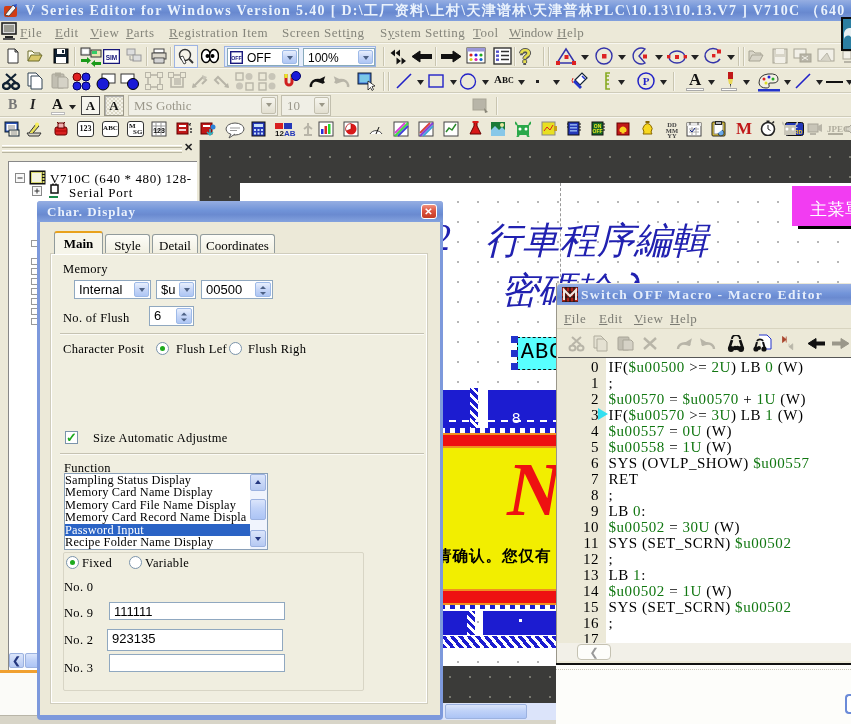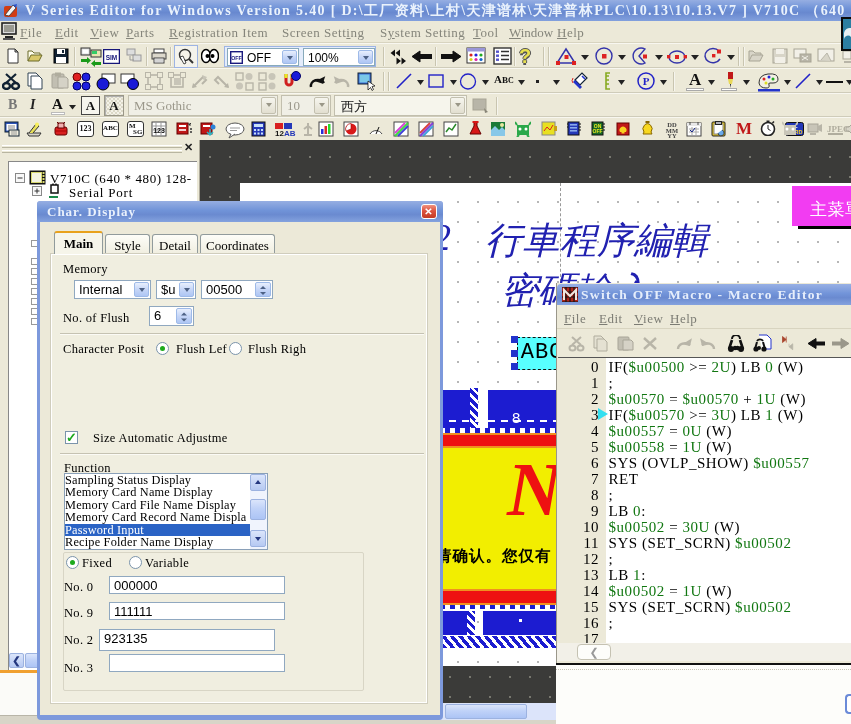--- a/index.html
+++ b/index.html
@@ -401,21 +401,20 @@
 <span class="a" style="left:30px;top:3px;font-size:14px;font-style:italic;font-weight:bold;color:#222">I</span>
 <span class="a" style="left:52px;top:2px;font-size:15px;font-weight:bold;color:#111">A</span>
     <div class="a" style="left:51px;top:18px;width:14px;height:3px;background:#fff;border:0.5px solid #bbb"></div>
 <svg class="a" style="left:69px;top:10px" width="8" height="6">
       <path d="M0 1 h7 l-3.5 4.5 z" fill="#222"></path>
     </svg>
 <div class="a" style="left:81px;top:2px;width:19px;height:19px;border:1.4px solid #444;background:#f6f5ee;color:#111;font-weight:bold;font-size:13px;text-align:center;line-height:17px">A</div>
 <div class="a" style="left:104px;top:1px;width:20px;height:21px;border:1px solid #9a97888;border:1px solid #9a9788;background:repeating-conic-gradient(#dcd9c8 0 25%,#f4f2e8 0 50%) 0 0/4px 4px;color:#111;font-weight:bold;font-size:13px;text-align:center;line-height:19px;box-shadow:inset 1px 1px 1px #aaa">A</div>
 <div class="a" style="left:128px;top:1px;width:150px;height:21px;background:#f0efe6;border:1px solid #c2bfae;color:#9a978a;font-size:13px;padding:2px 0 0 5px">MS Gothic<span class="arr garr"></span></div>
 <div class="a" style="left:281px;top:1px;width:50px;height:21px;background:#f0efe6;border:1px solid #c2bfae;color:#9a978a;font-size:13px;padding:2px 0 0 5px">10<span class="arr garr"></span></div>
-<div class="a" style="left:334px;top:1px;width:133px;height:21px;background:#f6f5ec;border:1px solid #c2bfae;color:#222;font-size:13px;padding:2px 0 0 6px">西方<span class="arr garr"></span></div>
 <svg class="a" style="left:472px;top:4px" width="18" height="16">
       <rect x="1" y="1" width="13" height="11" fill="#b8b5a8" stroke="#a8a595"></rect>
       <path d="M12 10 l4 4 l-3 1 z" fill="#888578"></path>
     </svg>
 <div class="sep" style="left:496px;top:3px;height:18px"></div>
 </div>
 <div class="a tbrow" id="tb4" style="top:117px;height:39px">
 <svg class="ico" style="left:4px;top:3px">
       <rect x="1" y="1" width="13" height="10" fill="#2a52b8" stroke="#123"></rect>
       <rect x="2.5" y="3" width="10" height="6.5" fill="#fff"></rect>
@@ -865,25 +864,24 @@
 <div class="sbbtn" style="left:0;top:56px;width:16px;height:17px"><svg width="14" height="15">
               <path d="M4 6 l3 4 l3-4 z" fill="#24377f"></path>
             </svg></div>
 </div></div>
 <div class="a" style="left:23px;top:351px;width:301px;height:139px;border:1px solid #d8d5c5;border-radius:2px"></div>
 <span class="radio on" style="left:26px;top:355px"></span>
       <span class="lbl" style="left:42px;top:355px">Fixed</span>
 <span class="radio" style="left:89px;top:355px"></span>
       <span class="lbl" style="left:105px;top:355px">Variable</span>
 <span class="lbl" style="left:24px;top:379px">No. 0</span>
-      <div class="edit" style="left:69px;top:374.5px;width:176px;height:18px">000000</div>
 <span class="lbl" style="left:24px;top:405px">No. 9</span>
       <div class="edit" style="left:69px;top:401px;width:176px;height:18px">111111</div>
 <span class="lbl" style="left:24px;top:432px">No. 2</span>
-      <div class="edit" style="left:59px;top:428px;width:176px;height:22px">923135</div>
+      <div class="edit" style="left:67px;top:428px;width:176px;height:22px">923135</div>
 <span class="lbl" style="left:24px;top:460px">No. 3</span>
       <div class="edit" style="left:69px;top:453px;width:176px;height:18px"></div>
 </div>
 </div>
 <div class="a" id="tealbox" style="left:841px;top:17px;width:10px;height:34px;background:#2c7fa2;border:2px solid #0a0a0a;border-right:0">
     <svg width="8" height="30">
       <path d="M1 14 A6 6 0 0 1 8 9 L8 18 A4 4 0 0 0 1 20 Z" fill="#e8f0f2"></path>
     </svg>
   </div>
 

